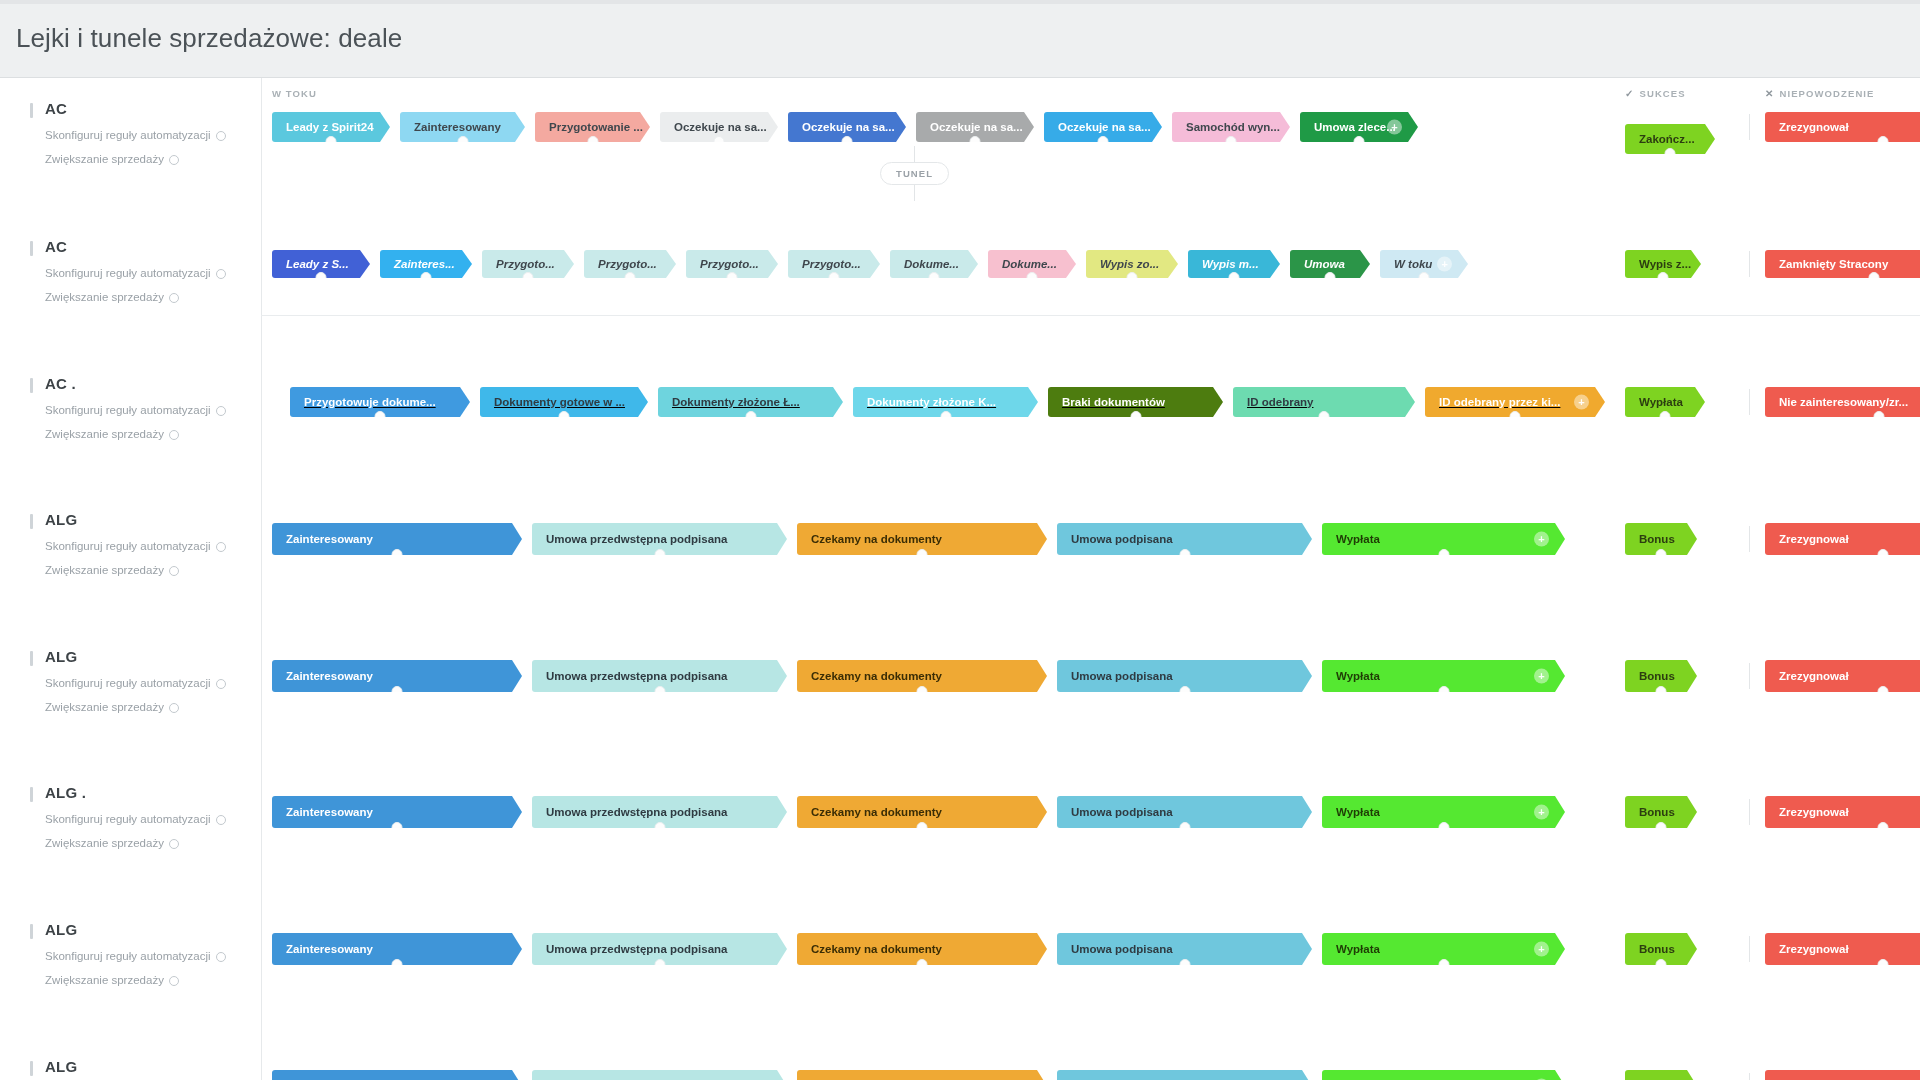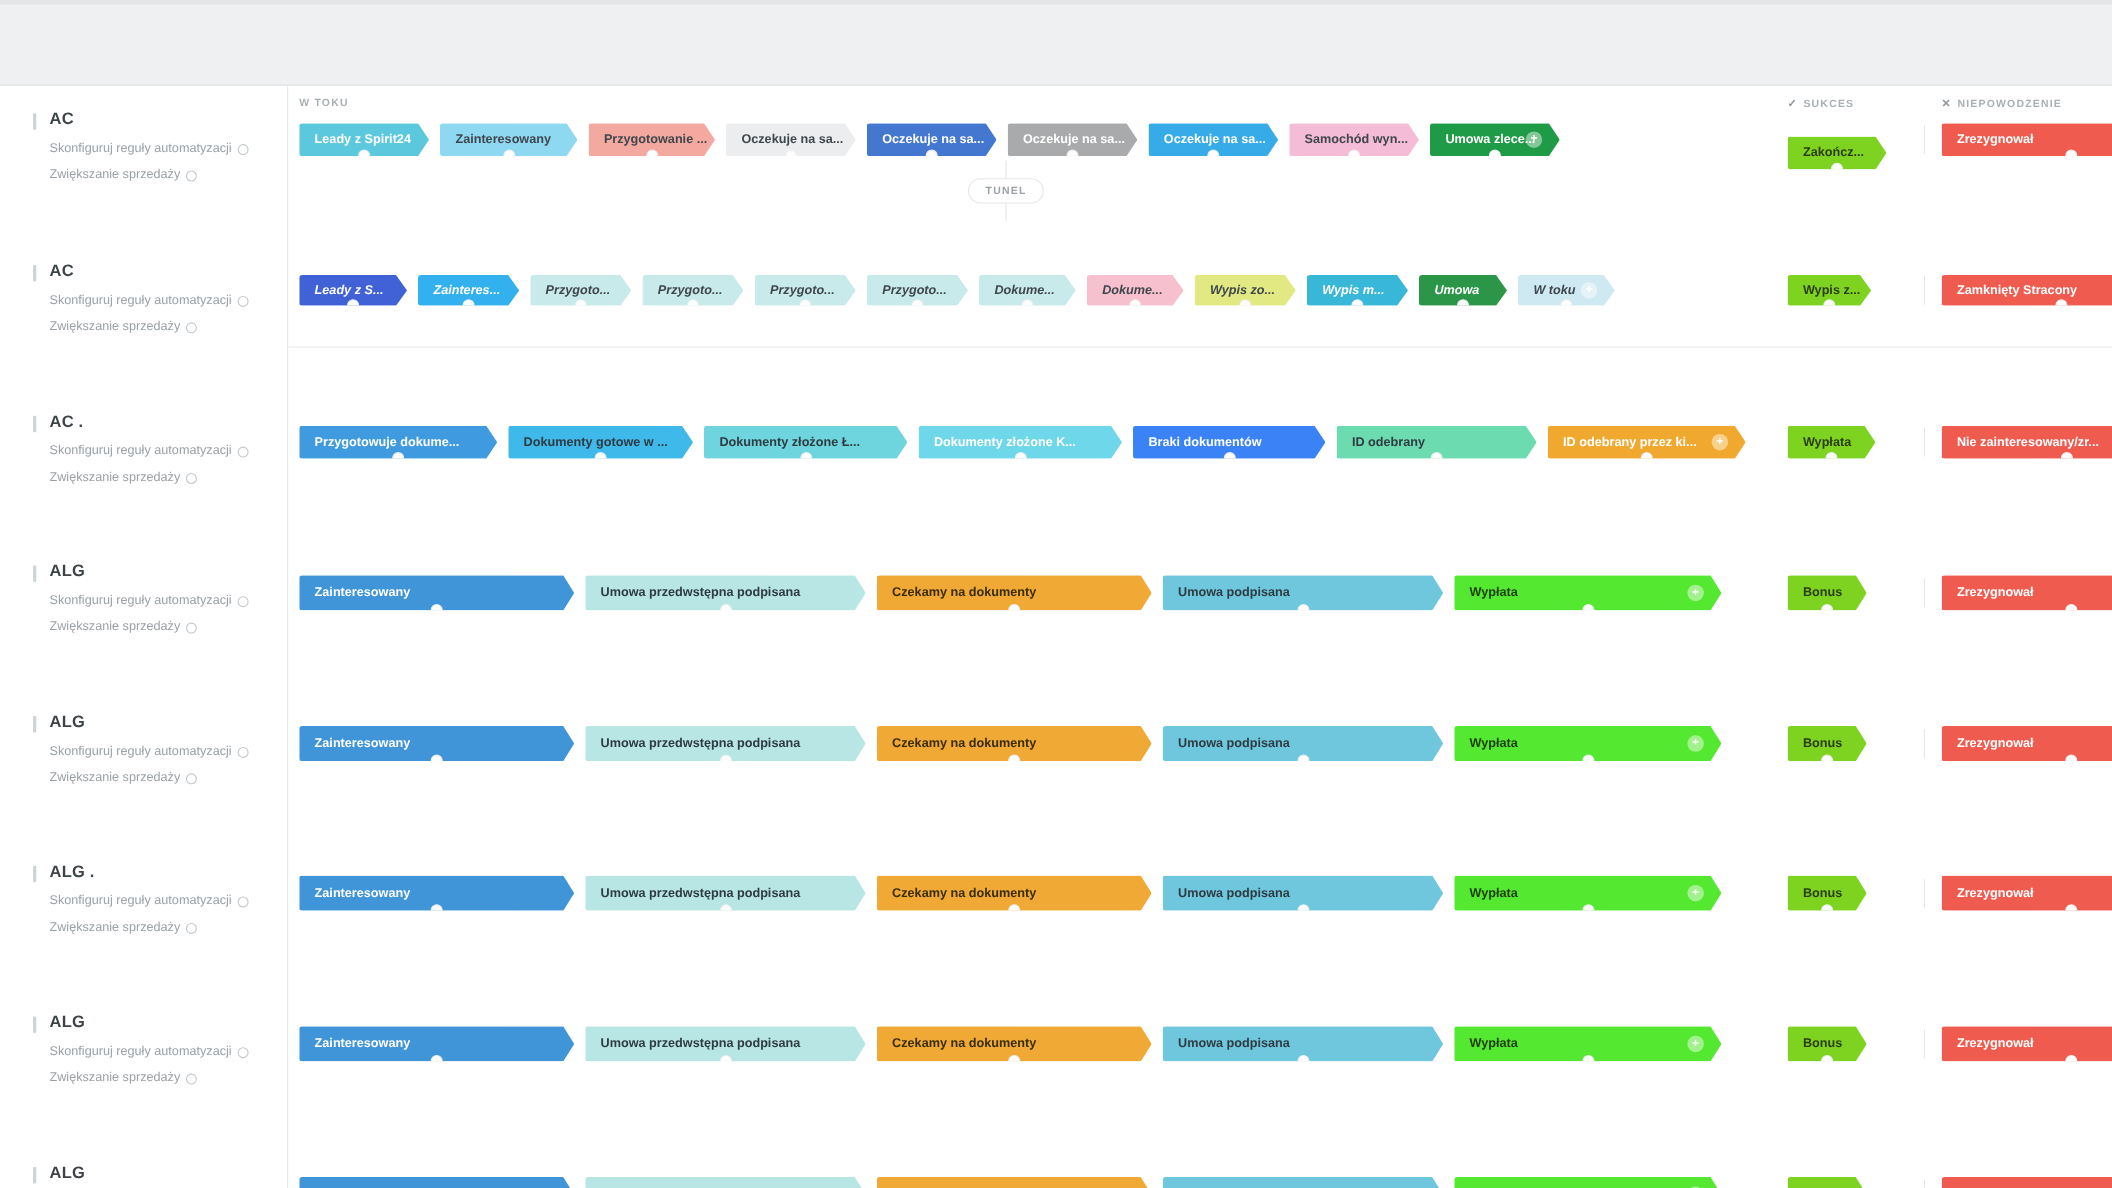--- a/index.html
+++ b/index.html
@@ -212,20 +212,21 @@
   .tunnel-hrule {
     position: absolute;
     height: 1px;
     background: #e9ecee;
   }
 </style>
 </head>
 <body>
 
 <div class="topbar">
+  <div class="page-title">Lejki i tunele sprzedażowe: deale</div>
 
 </div>
 
 <div class="canvas">
   <div class="vrule"></div>
   <div id="rows">
       <div class="funnel-row" style="top: 22px;">
         <div class="row-meta">
           <span class="bar"></span>
           <div class="row-name">AC</div>
@@ -391,38 +392,38 @@
           <div class="row-link">
             <span>Skonfiguruj reguły automatyzacji</span>
             <span class="mini-info"></span>
           </div>
           <div class="row-link">
             <span>Zwiększanie sprzedaży</span>
             <span class="mini-info"></span>
           </div>
         </div>
         <div class="lane">
-          <div class="stages" style="left: 0px; top: 12px;">
+          <div class="stages" style="left: 18px; top: 12px; text-decoration: underline;">
             <div class="stage" style="background: rgb(63, 154, 224); color: rgb(255, 255, 255); width: 180px; height: 30px;">
               <span class="stage-label">Przygotowuje dokume...</span>
               <span class="nub"></span>
             </div>
             <div class="stage" style="background: rgb(63, 184, 234); color: rgb(47, 59, 66); width: 168px; height: 30px;">
               <span class="stage-label">Dokumenty gotowe w ...</span>
               <span class="nub"></span>
             </div>
             <div class="stage" style="background: rgb(110, 212, 222); color: rgb(47, 59, 66); width: 185px; height: 30px; align-items: center;">
               <span class="stage-label">Dokumenty złożone Ł...</span>
               <span class="nub"></span>
             </div>
             <div class="stage" style="background: rgb(110, 215, 234); color: rgb(255, 255, 255); width: 185px; height: 30px;">
               <span class="stage-label">Dokumenty złożone K...</span>
               <span class="nub"></span>
             </div>
-            <div class="stage" style="background: #3b82f6; color: rgb(255, 255, 255); width: 175px; height: 30px;">
+            <div class="stage" style="background: #4d7c0f; color: rgb(255, 255, 255); width: 175px; height: 30px;">
               <span class="stage-label">Braki dokumentów</span>
               <span class="nub"></span>
             </div>
             <div class="stage" style="background: rgb(109, 219, 176); color: rgb(47, 59, 66); width: 182px; height: 30px;">
               <span class="stage-label">ID odebrany</span>
               <span class="nub"></span>
             </div>
             <div class="stage" style="background: rgb(240, 169, 46); color: rgb(255, 255, 255); width: 180px; height: 30px;">
               <span class="stage-label">ID odebrany przez ki...</span>
               <span class="plus">+</span>

